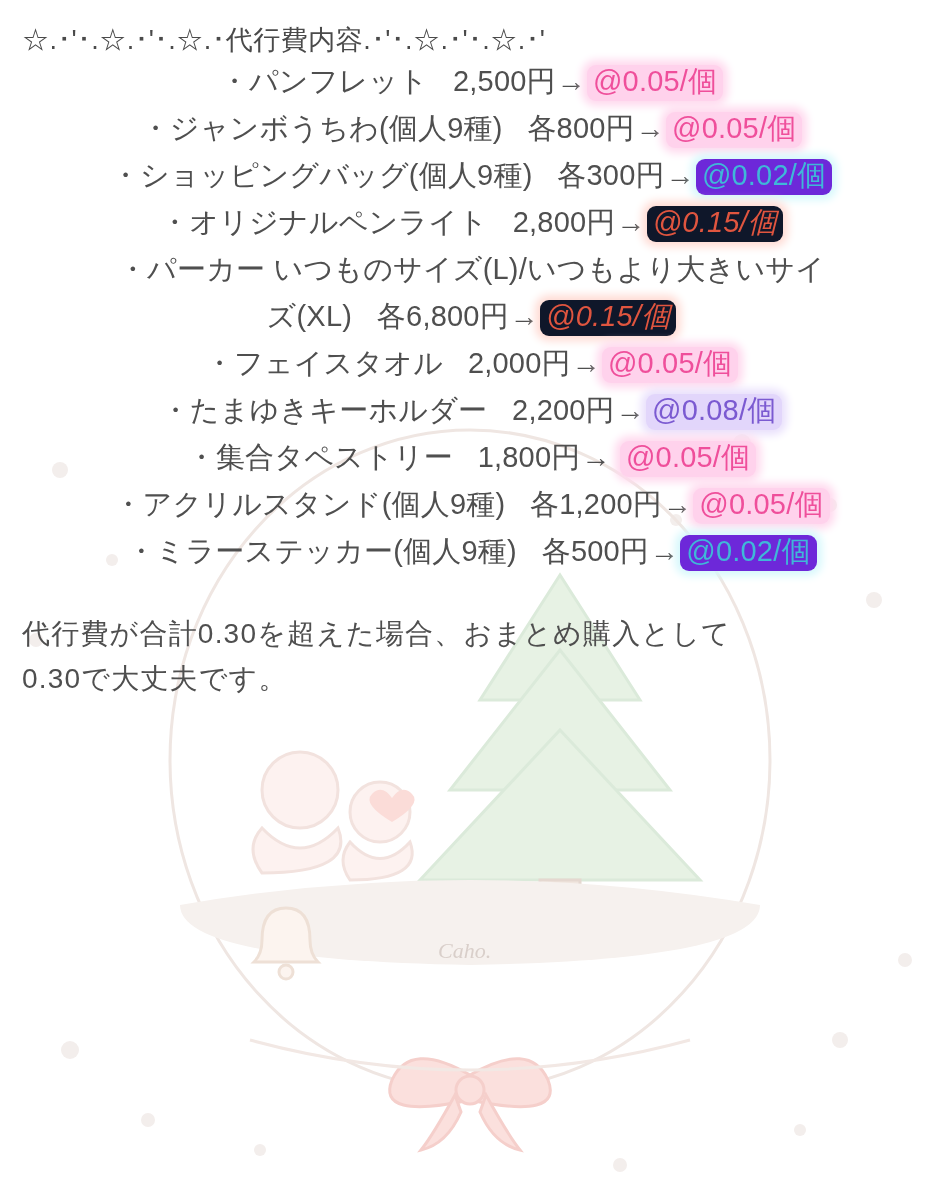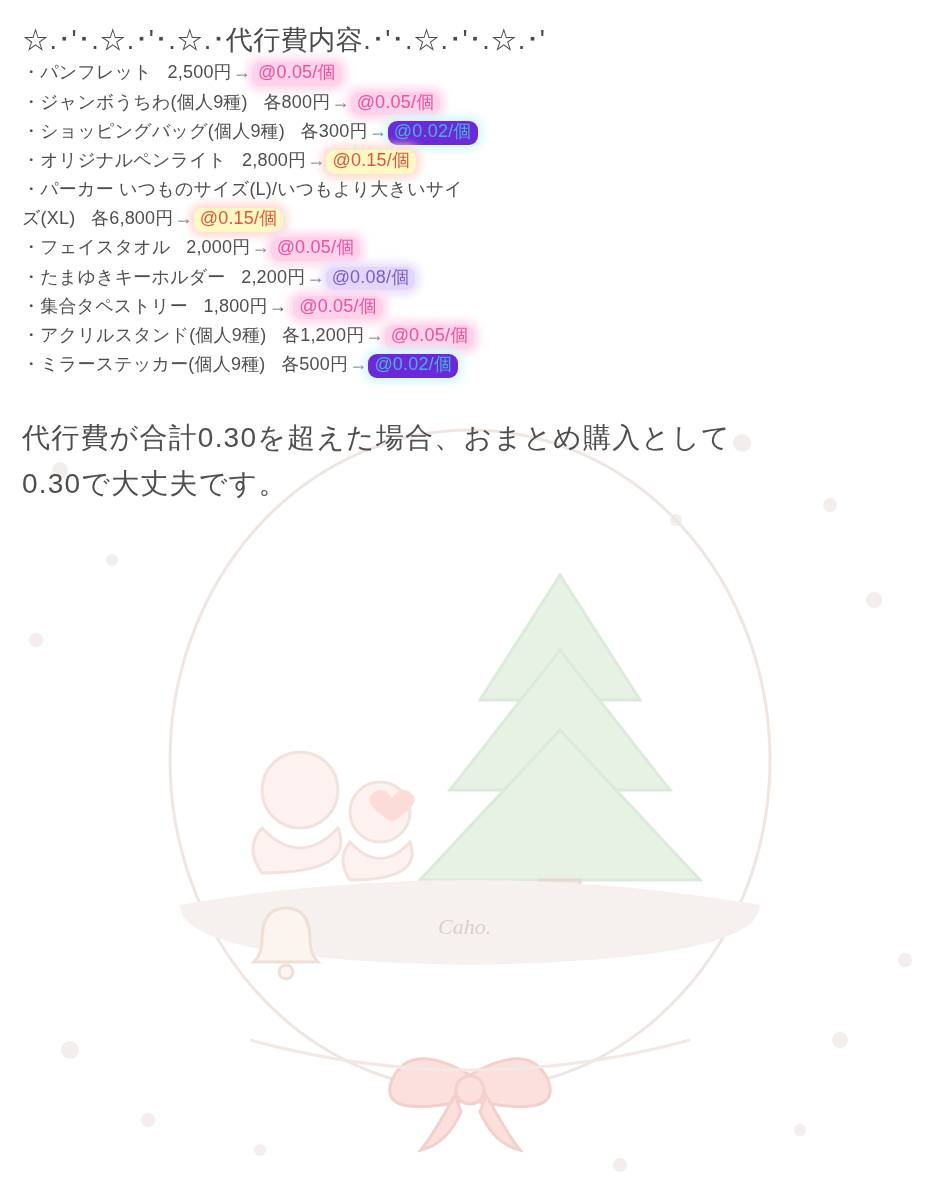--- a/index.html
+++ b/index.html
@@ -35,41 +35,42 @@
 
   .doc-title {
     font-size: 27px;
     color: #4a4a4a;
     letter-spacing: 0.5px;
     line-height: 1.35;
     white-space: nowrap;
   }
 
   .item-line {
-    font-size: 18px;
+    font-size: 29px;
     color: #4f4f4f;
     line-height: 1.62;
     letter-spacing: 0.2px;
+    text-align: center;
   }
 
   .item-line .name { }
   .item-line .price { }
   .item-line .arrow { margin: 0 1px; }
 
   .rate {
     border-radius: 9px;
     padding: 1px 6px 3px 6px;
     display: inline-block;
     line-height: 1.1;
   }
 
   
   .hl-pink  { background: #ffd2ec; color: #ef4f9b; box-shadow: 0 0 9px 5px #ffd9ee; }
   .hl-cyan  { background: #6d28d9; color: #3fb8d8; box-shadow: 0 0 9px 5px #d6f8fc; }
-  .hl-red   { background: #fef9c3; color: #e0553f; box-shadow: 0 0 9px 5px #ffdcd5; }
+  .hl-red   { background: #0f172a; color: #e0553f; box-shadow: 0 0 9px 5px #ffdcd5; font-style: italic; }
   .hl-orange{ background: #ffe4b5; color: #f0a22c; box-shadow: 0 0 9px 5px #ffecc9; }
   .hl-purple{ background: #e2d6fb; color: #7b5ad1; box-shadow: 0 0 9px 5px #e9e0fc; border-radius: 9px; }
 
   .wrap-line { }
 
   .footer-note {
     font-size: 28px;
     color: #4f4f4f;
     line-height: 1.62;
     letter-spacing: 1.2px;
@@ -200,13 +201,13 @@
   </div>
 
 
   <div class="footer-note">
     <div>代行費が合計0.30を超えた場合、おまとめ購入として</div>
     <div>0.30で大丈夫です。</div>
   </div>
 
 </div>
 
-<div style="position:absolute; left:438px; top:914px; z-index:3; font-family:'Liberation Serif', serif; font-size:22px; color:#d9cfca; font-style:italic;">Caho.</div>
+<div style="position:absolute; left:438px; top:938px; z-index:3; font-family:'Liberation Serif', serif; font-size:22px; color:#d9cfca; font-style:italic;">Caho.</div>
 
 </body></html>

